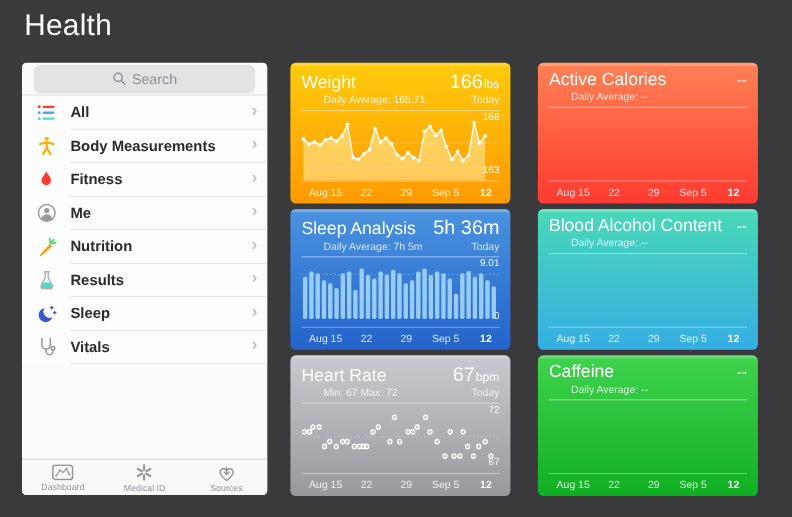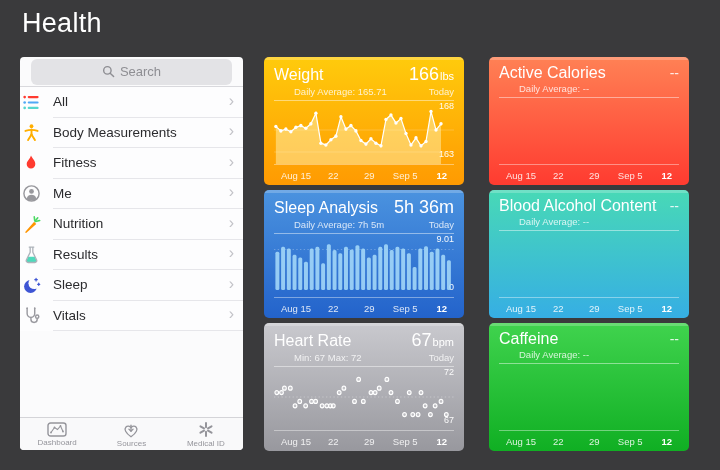--- a/index.html
+++ b/index.html
@@ -22,21 +22,21 @@
   }
   .search-wrap {
     height:30px; display:flex; align-items:center; padding:0 11px;
     border-bottom:1px solid #D9D9DD;
   }
   .search-box {
     flex:1; height:26px; background:#E3E3E6; border-radius:6px;
     display:flex; align-items:center; justify-content:center; gap:5px;
     color:#8E8E93; font-size:13px; cursor:text;
   }
-  .nav-item { display:flex; align-items:center; height:30.5px; padding-left:0; background:#FDFDFE; }
+  .nav-item { display:flex; align-items:center; height:30.5px; padding-left:11px; background:#FDFDFE;font-weight:bold; }
   .nav-icon { width:22px; height:22px; margin-right:11px; flex:none; display:flex; align-items:center; justify-content:center; }
   .nav-body {
     flex:1; height:100%; display:flex; align-items:center; justify-content:space-between;
     border-bottom:1px solid #E6E6EA; padding-right:9px;
   }
   .nav-label { font-size:13.5px; color:#2B2B2E; }
   .chevron { color:#C3C3C8; font-size:16px; line-height:1; transform:translateY(-1px); }
 
   .tabbar {
     position:absolute; bottom:0; left:0; right:0; height:33px;
@@ -234,37 +234,37 @@
         <rect x="1" y="1" width="18" height="13" rx="2.6" stroke-width="1.4"></rect>
         <polyline points="4,10.5 7.5,5.5 10.5,7.5 13.5,4 16,9.5" stroke-width="1.1"></polyline>
         <circle cx="4" cy="10.5" r="0.9" fill="currentColor" stroke="none"></circle>
         <circle cx="7.5" cy="5.5" r="0.9" fill="currentColor" stroke="none"></circle>
         <circle cx="13.5" cy="4" r="0.9" fill="currentColor" stroke="none"></circle>
         <circle cx="16" cy="9.5" r="0.9" fill="currentColor" stroke="none"></circle>
       </svg>
       <span>Dashboard</span>
     </div>
     <div class="tab">
-      <svg width="20" height="17" viewBox="0 0 20 17" fill="none" stroke="currentColor" stroke-width="1.3" stroke-linecap="round" stroke-linejoin="round">
-        <path d="M10 15.8 C4.4 11.6 3 8.2 4.8 6.2 C6.3 4.6 8.8 5 10 6.7 C11.2 5 13.7 4.6 15.2 6.2 C17 8.2 15.6 11.6 10 15.8 Z"></path>
-        <path d="M10 4.2 V10"></path>
-        <path d="M7.9 8.1 L10 10.3 L12.1 8.1"></path>
-      </svg>
-      <span>Sources</span>
-    </div>
-    <div class="tab">
       <svg width="20" height="17" viewBox="0 0 20 17" stroke="currentColor" stroke-width="2" stroke-linecap="round">
         <line x1="10" y1="6.2" x2="10" y2="2.1"></line>
         <line x1="10" y1="10.8" x2="10" y2="14.9"></line>
         <line x1="12" y1="7.35" x2="15.54" y2="5.3"></line>
         <line x1="8" y1="7.35" x2="4.46" y2="5.3"></line>
         <line x1="12" y1="9.65" x2="15.54" y2="11.7"></line>
         <line x1="8" y1="9.65" x2="4.46" y2="11.7"></line>
       </svg>
       <span>Medical ID</span>
+    </div>
+    <div class="tab">
+      <svg width="20" height="17" viewBox="0 0 20 17" fill="none" stroke="currentColor" stroke-width="1.3" stroke-linecap="round" stroke-linejoin="round">
+        <path d="M10 15.8 C4.4 11.6 3 8.2 4.8 6.2 C6.3 4.6 8.8 5 10 6.7 C11.2 5 13.7 4.6 15.2 6.2 C17 8.2 15.6 11.6 10 15.8 Z"></path>
+        <path d="M10 4.2 V10"></path>
+        <path d="M7.9 8.1 L10 10.3 L12.1 8.1"></path>
+      </svg>
+      <span>Sources</span>
     </div>
   </div>
 </div>
 
 <div class="card col1 row1" style="background: linear-gradient(rgb(255, 203, 12), rgb(255, 154, 2));">
   <div class="card-inner">
     <div class="card-head">
       <span class="card-title">Weight</span>
       <span><span class="card-value">166</span><span class="card-unit">lbs</span></span>
     </div>

